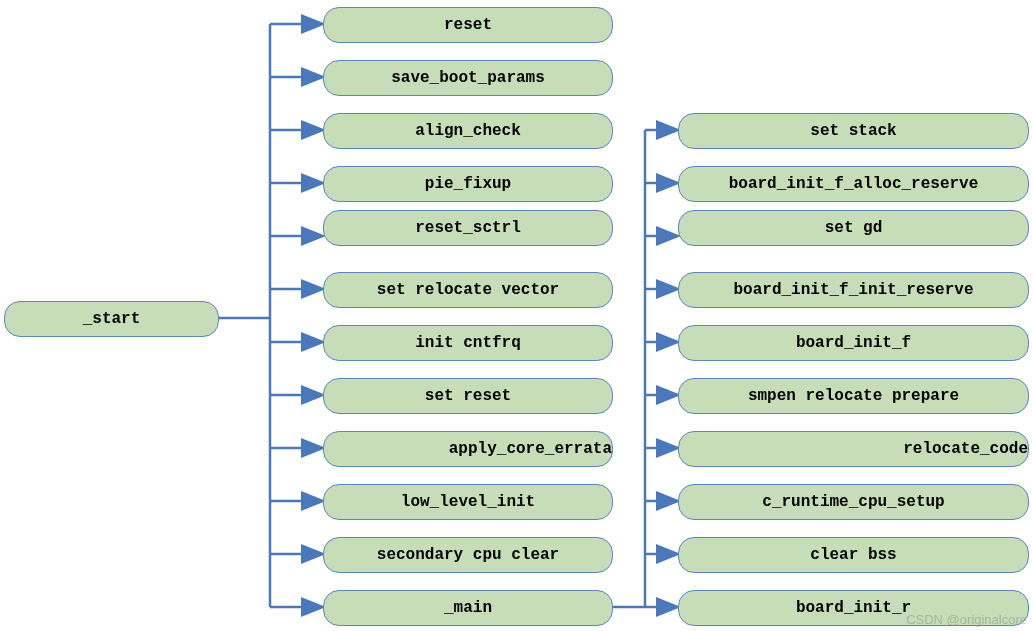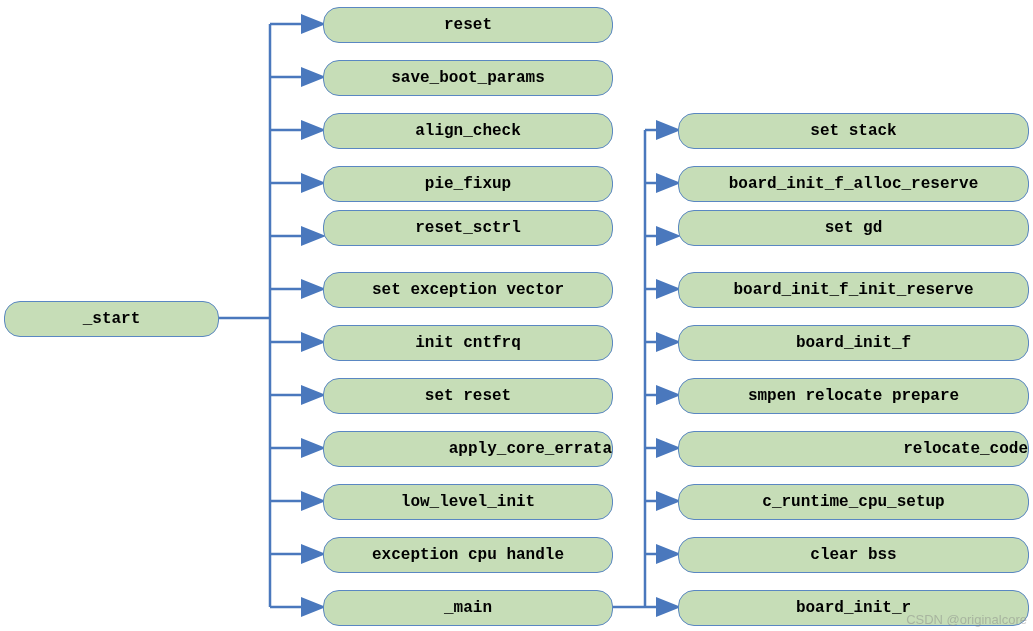--- a/index.html
+++ b/index.html
@@ -121,36 +121,36 @@
 <div class="node col2 row2">
     <span>align_check</span>
   </div>
 <div class="node col2 row3">
     <span>pie_fixup</span>
   </div>
 <div class="node col2 row4">
     <span>reset_sctrl</span>
   </div>
 <div class="node col2 row5">
-    <span>set exception vector</span>
+    <span>set relocate vector</span>
   </div>
 <div class="node col2 row6">
     <span>init cntfrq</span>
   </div>
 <div class="node col2 row7">
     <span>set reset</span>
   </div>
 <div class="node col2 row8">
     <span>apply_core_errata</span>
   </div>
 <div class="node col2 row9">
     <span>low_level_init</span>
   </div>
 <div class="node col2 row10">
-    <span>exception cpu handle</span>
+    <span>secondary cpu clear</span>
   </div>
 <div class="node col2 row11">
     <span>_main</span>
   </div>
 
 <div class="node col3 row2">
     <span>set stack</span>
   </div>
 <div class="node col3 row3">
     <span>board_init_f_alloc_reserve</span>

